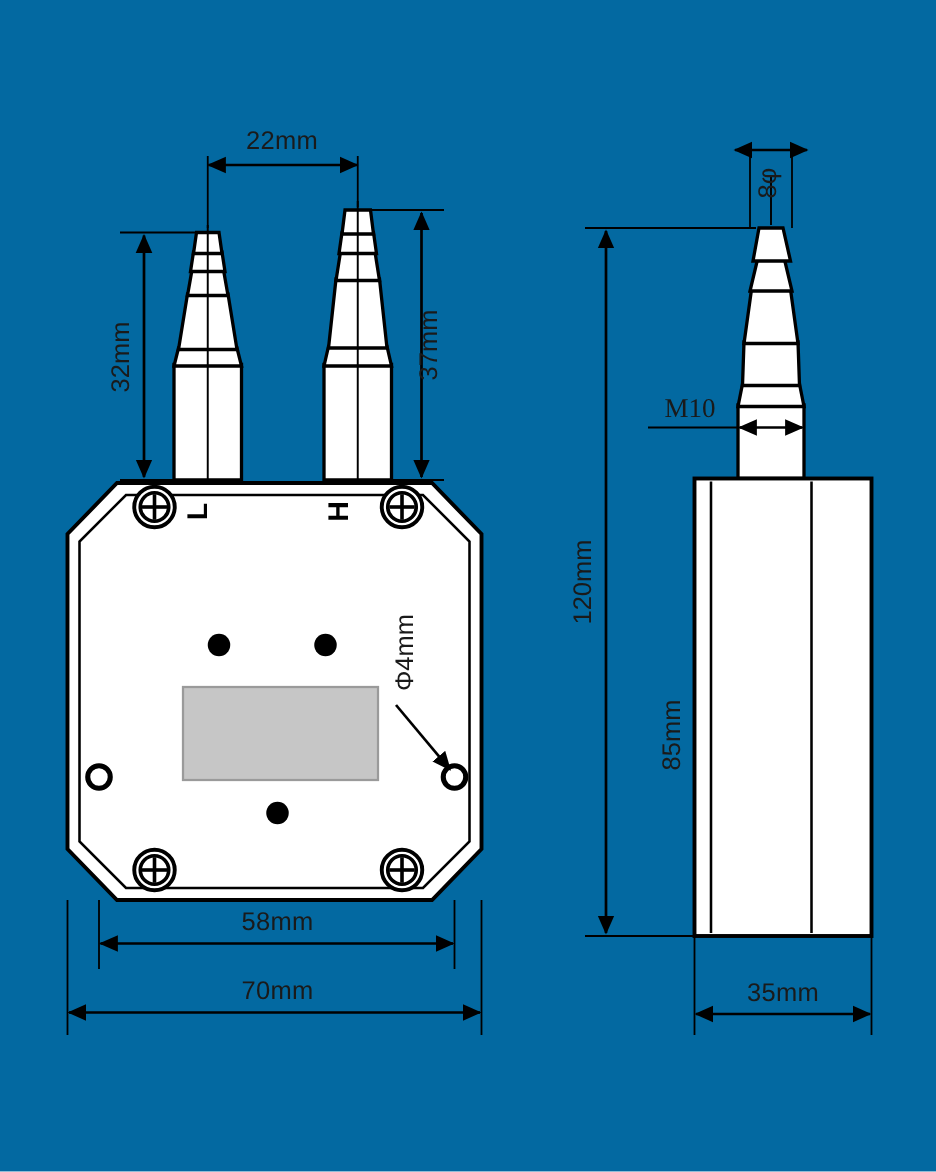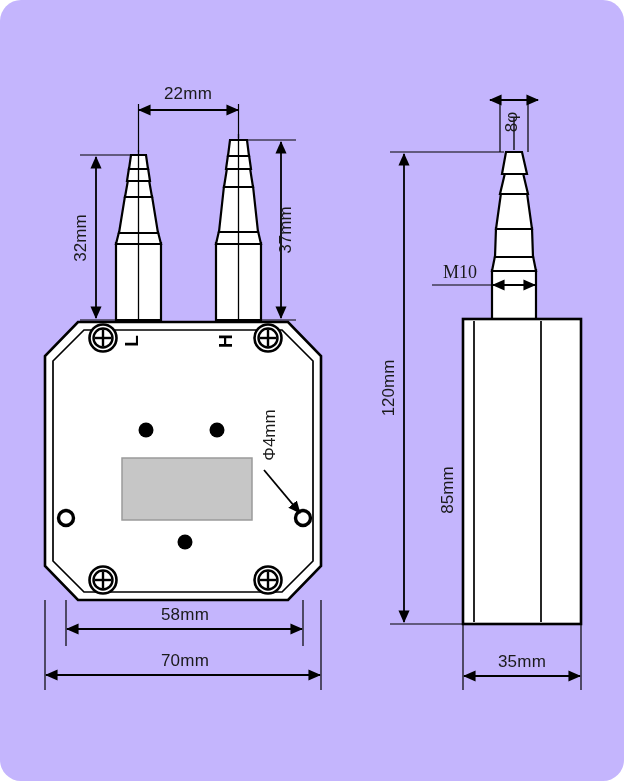--- a/index.html
+++ b/index.html
@@ -11,22 +11,21 @@
   body {
     width: 624px;
     height: 781px;
     font-family: "Liberation Sans", sans-serif;
     overflow: hidden;
   }
   #drawing-root {
     position: relative;
     width: 624px;
     height: 781px;
-    background: #c4b5fd;
-    border-radius: 21px;
+    background: #0369a1;
   }
   svg#tech-drawing {
     display: block;
     width: 624px;
     height: 781px;
   }
   .outline {
     fill: #ffffff;
     stroke: #000000;
     stroke-width: 2.6;

